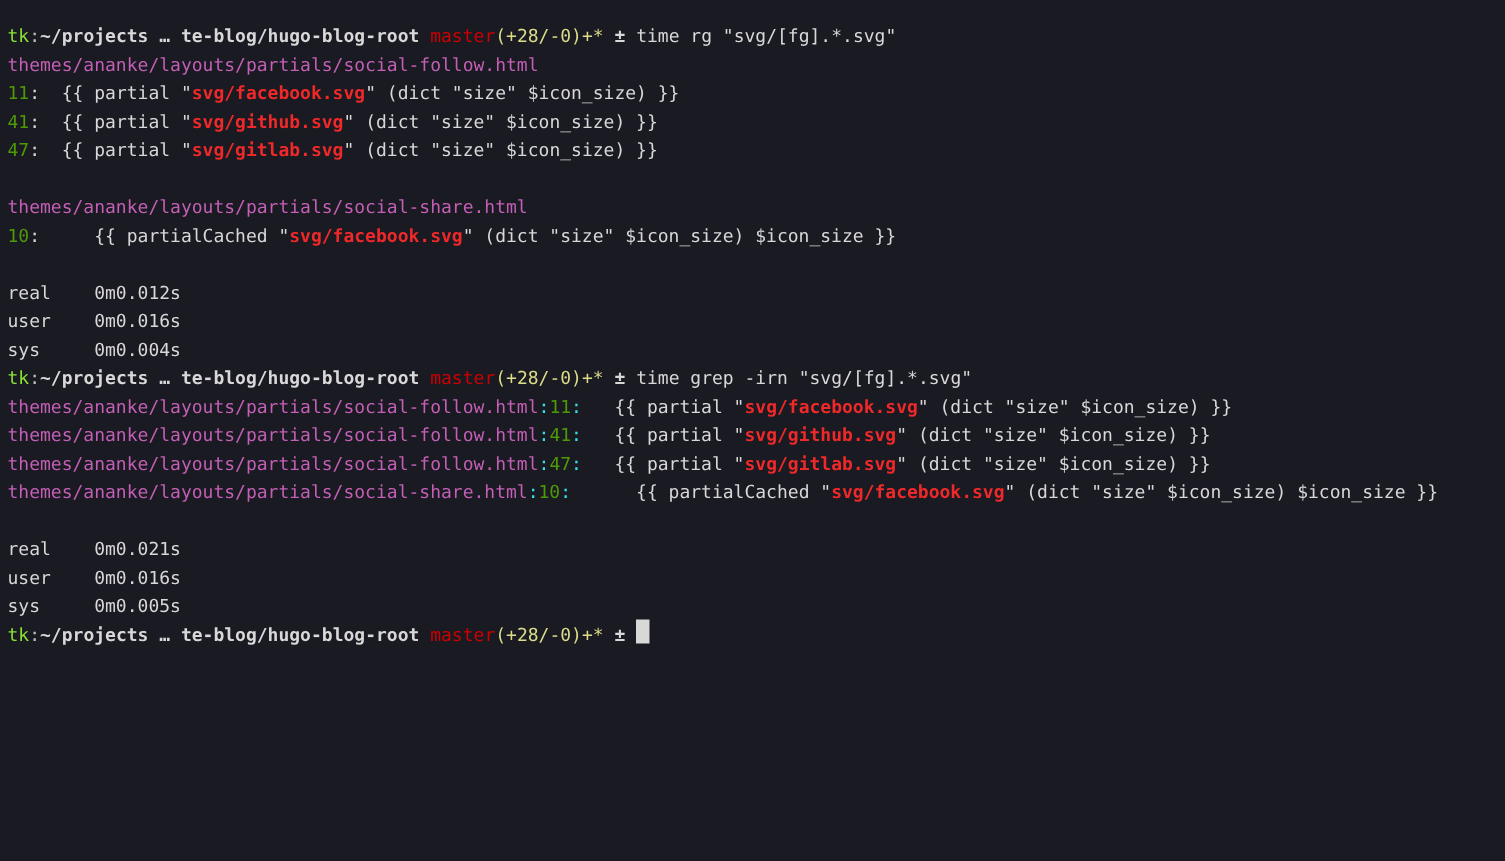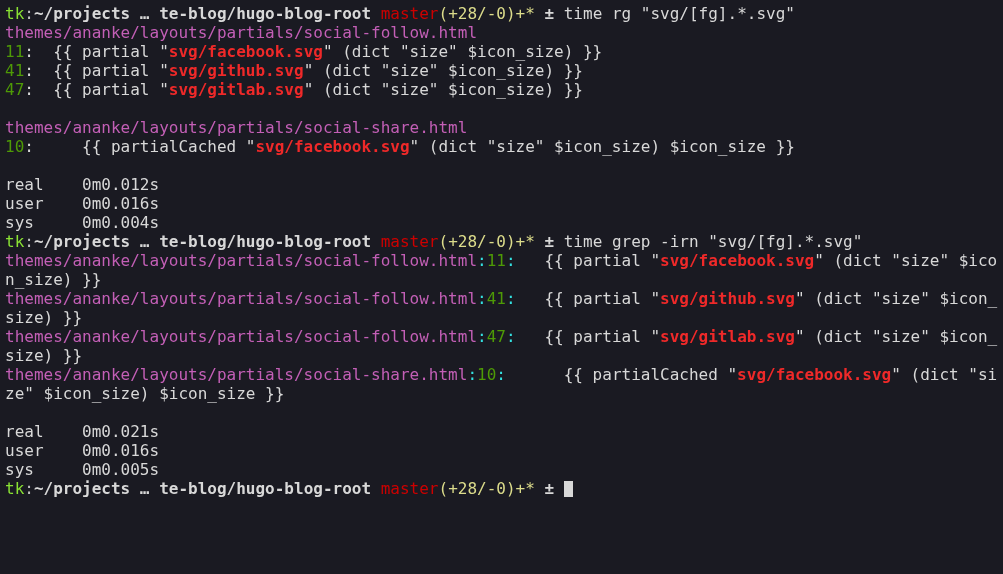--- a/index.html
+++ b/index.html
@@ -5,25 +5,25 @@
   html, body {
     margin: 0;
     padding: 0;
     background: #1a1a22;
     width: 1003px;
     height: 574px;
     overflow: hidden;
   }
   .terminal {
     font-family: "DejaVu Sans Mono", "Liberation Mono", Menlo, Consolas, monospace;
-    font-size: 16px;
+    font-size: 12px;
     line-height: 19px;
     letter-spacing: 0px;
     color: #d8d8d8;
-    padding: 4px 5px 5px 5px;
+    padding: 15px 5px 5px 5px;
     white-space: pre-wrap;
     word-break: break-all;
   }
   .bold { font-weight: bold; }
   .green { color: #8ae234; }
   .dgreen { color: #4e9a06; }
   .red { color: #cc0000; }
   .yellow { color: #dcdc8b; }
   .magenta { color: #c35fb6; }
   .cyan { color: #34e2e2; }

